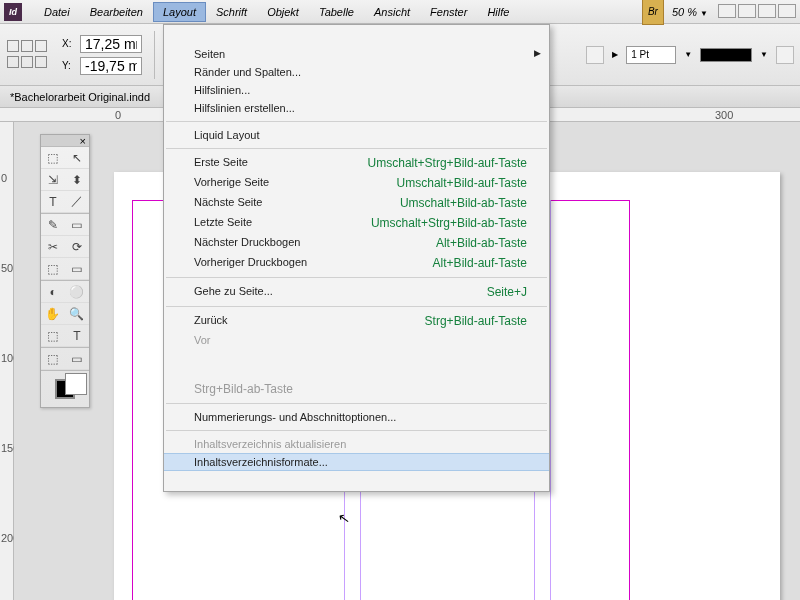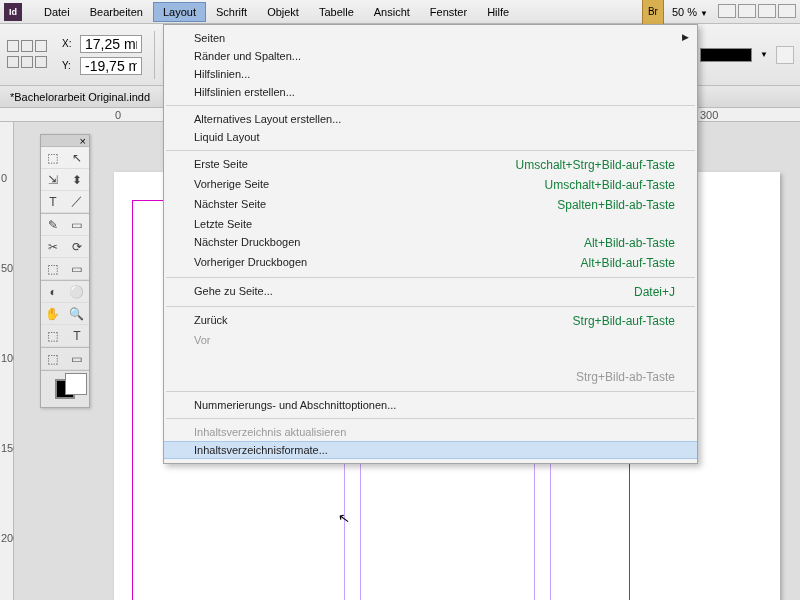--- a/index.html
+++ b/index.html
@@ -1,17 +1,17 @@
 <!DOCTYPE html>
 <html><head>
 <meta charset="utf-8">
 <style>
 * { margin: 0; padding: 0; box-sizing: border-box; font-family: "Segoe UI", Tahoma, sans-serif; font-size: 11px; }
 body { background: #e0e0e0; width: 800px; height: 600px; overflow: hidden; position: relative; }
-.menubar { height: 24px; background: linear-gradient(#f2f2f2,#e4e4e4); border-bottom: 1px solid #bdbdbd; display: flex; align-items: center; padding: 0 4px; gap: 2px; }
+.menubar { height: 24px; background: linear-gradient(#f2f2f2,#e4e4e4); border-bottom: 1px solid #bdbdbd; display: flex; align-items: center; padding: 0 4px; gap: 2px; font-style: italic; }
 .app-icon { width: 18px; height: 18px; background: #4a2a4a; color: #fff; font-size: 9px; font-weight: bold; display: flex; align-items: center; justify-content: center; margin-right: 10px; }
 .menu-item { padding: 4px 10px; cursor: default; }
 .menu-item.active { background: #9ab8e0; border: 1px solid #6a8dc0; padding: 3px 9px; }
 .menu-right { margin-left: auto; display: flex; align-items: center; gap: 8px; }
 .br-chip { background: #d8b050; padding: 7px 5px; font-size: 10px; border: 1px solid #aa8030; }
 .zoom { font-size: 11px; text-align: center; }
 .tri { font-size: 8px; }
 .win-icons span { display: inline-block; width: 18px; height: 14px; border: 1px solid #999; margin-left: 2px; background: #f0f0f0; }
 .controlbar { height: 62px; background: linear-gradient(#f2f2f2,#e4e4e4); border-bottom: 1px solid #bdbdbd; display: flex; align-items: center; padding: 0 6px; gap: 6px; }
 .page-nav span { display: inline-block; width: 12px; height: 12px; border: 1px solid #888; margin: 1px; }
@@ -35,23 +35,23 @@
 .margin-box { position: absolute; left: 18px; right: 150px; top: 28px; bottom: 0; border: 1px solid #d600c8; }
 .col-line { position: absolute; top: 28px; bottom: 0; width: 1px; background: #c8a0ff; }
 .toolbox { position: absolute; left: 40px; top: 134px; width: 50px; background: linear-gradient(#f2f2f2,#e4e4e4); border: 1px solid #aaa; box-shadow: 1px 1px 3px rgba(0,0,0,0.2); }
 .tb-head { height: 12px; background: #d0d0d0; border-bottom: 1px solid #bbb; display: flex; align-items: center; justify-content: flex-end; padding-right: 3px; font-size: 9px; }
 .tb-grid { display: grid; grid-template-columns: 1fr 1fr; }
 .tb-btn { height: 22px; display: flex; align-items: center; justify-content: center; border-bottom: 1px solid #ddd; font-size: 12px; color: #444; }
 .tb-sep { grid-column: 1 / -1; height: 1px; background: #bbb; }
 .tb-fill { grid-column: 1 / -1; height: 36px; display: flex; align-items: center; justify-content: center; }
 .fill-sw { width: 20px; height: 20px; background: #000; border: 2px solid #888; position: relative; }
 .fill-sw::after { content: ""; position: absolute; width: 20px; height: 20px; background: #fff; border: 1px solid #888; top: -8px; left: 8px; }
-.dropdown { position: absolute; left: 163px; top: 24px; width: 535px; background: #f3f3f3; border: 1px solid #a5a5a5; box-shadow: 3px 3px 6px rgba(0,0,0,0.25); padding: 4px 0; z-index: 100; }
+.dropdown { position: absolute; left: 163px; top: 24px; width: 387px; background: #f3f3f3; border: 1px solid #a5a5a5; box-shadow: 3px 3px 6px rgba(0,0,0,0.25); padding: 20px 0; z-index: 100; }
 .dd-item { display: flex; justify-content: space-between; padding: 3px 22px 3px 30px; font-size: 12px; color: #222; cursor: default; position: relative; }
-.dd-item.disabled { color: #9a9a9a; }
+.dd-item.disabled { color: #9a9a9a; flex-direction: column; }
 .dd-item.highlight { background: #cfe1f5; border-top: 1px solid #a8c8e8; border-bottom: 1px solid #a8c8e8; padding-top: 2px; padding-bottom: 2px; }
 .dd-item .shortcut { color: #15803d; font-size: 12px; }
 .dd-item.disabled .shortcut { color: #9a9a9a; margin-top: 36px; }
 .dd-item .sub-arrow { position: absolute; right: 8px; font-size: 9px; }
 .dd-sep { height: 1px; background: #d0d0d0; margin: 4px 2px; }
 .cursor { position: absolute; left: 338px; top: 510px; font-size: 14px; z-index: 200; transform: rotate(-10deg); }
 </style>
 </head>
 <body>
 
@@ -98,21 +98,21 @@
     <span class="tri">▼</span>
     <span class="small-icon"></span>
   </div>
 </div>
 
 <div class="doctab">*Bachelorarbeit Original.indd</div>
 
 <div class="ruler-h">
   <span style="left:115px">0</span>
   <span style="left:200px">50</span>
-  <span style="left:700px">300</span>
+  <span style="left:715px">300</span>
 </div>
 <div class="ruler-v">
   <span style="top:50px">0</span>
   <span style="top:140px">50</span>
   <span style="top:230px">100</span>
   <span style="top:320px">150</span>
   <span style="top:410px">200</span>
 </div>
 
 <div class="canvas">
@@ -169,53 +169,51 @@
       <span>Ränder und Spalten...</span>
     </div>
     <div class="dd-item">
       <span>Hilfslinien...</span>
     </div>
     <div class="dd-item">
       <span>Hilfslinien erstellen...</span>
     </div>
     <div class="dd-sep"></div>
     <div class="dd-item">
-      <span>Alternatives Layout erstellen...</span>
-    </div>
-    <div class="dd-item">
       <span>Liquid Layout</span>
     </div>
     <div class="dd-sep"></div>
     <div class="dd-item">
       <span>Erste Seite</span>
       <span class="shortcut">Umschalt+Strg+Bild-auf-Taste</span>
     </div>
     <div class="dd-item">
       <span>Vorherige Seite</span>
       <span class="shortcut">Umschalt+Bild-auf-Taste</span>
     </div>
     <div class="dd-item">
-      <span>Nächster Seite</span>
-      <span class="shortcut">Spalten+Bild-ab-Taste</span>
+      <span>Nächste Seite</span>
+      <span class="shortcut">Umschalt+Bild-ab-Taste</span>
     </div>
     <div class="dd-item">
       <span>Letzte Seite</span>
+      <span class="shortcut">Umschalt+Strg+Bild-ab-Taste</span>
     </div>
     <div class="dd-item">
       <span>Nächster Druckbogen</span>
       <span class="shortcut">Alt+Bild-ab-Taste</span>
     </div>
     <div class="dd-item">
       <span>Vorheriger Druckbogen</span>
       <span class="shortcut">Alt+Bild-auf-Taste</span>
     </div>
     <div class="dd-sep"></div>
     <div class="dd-item">
       <span>Gehe zu Seite...</span>
-      <span class="shortcut">Datei+J</span>
+      <span class="shortcut">Seite+J</span>
     </div>
     <div class="dd-sep"></div>
     <div class="dd-item">
       <span>Zurück</span>
       <span class="shortcut">Strg+Bild-auf-Taste</span>
     </div>
     <div class="dd-item disabled">
       <span>Vor</span>
       <span class="shortcut">Strg+Bild-ab-Taste</span>
     </div>

